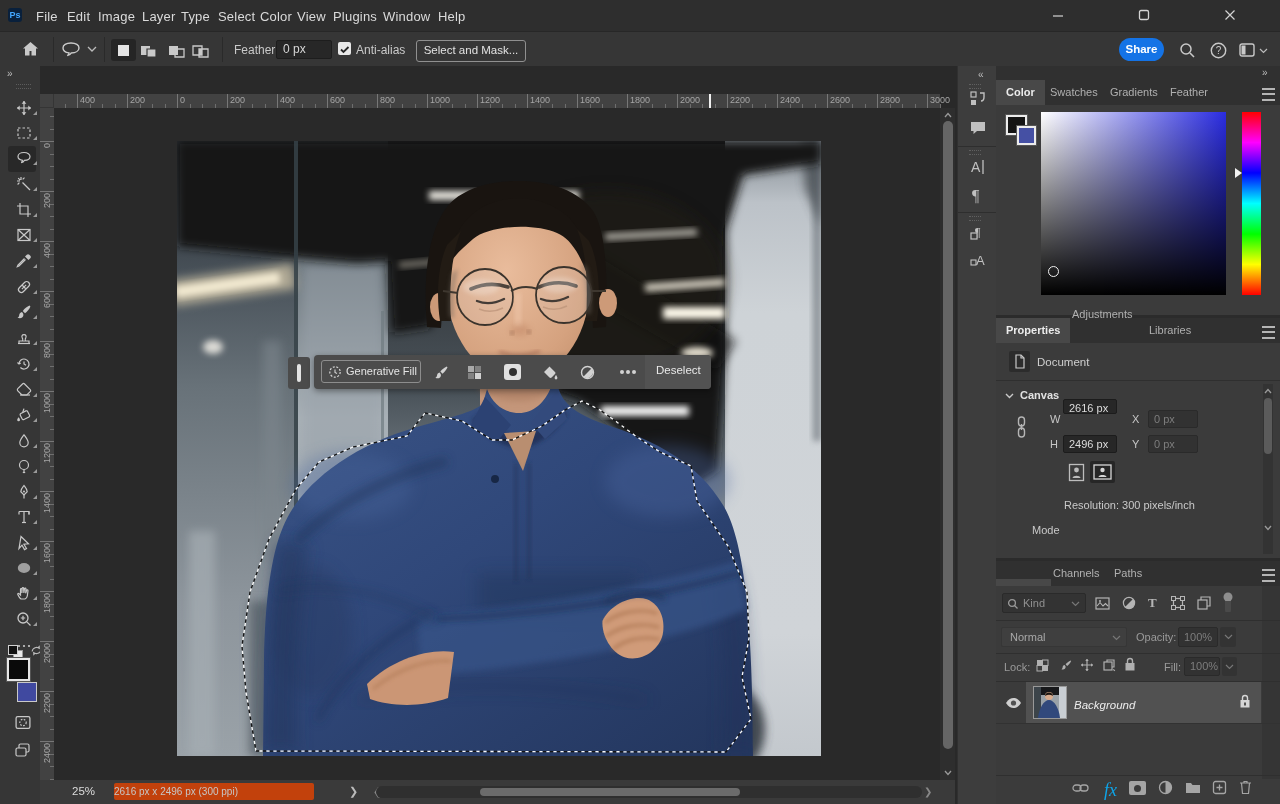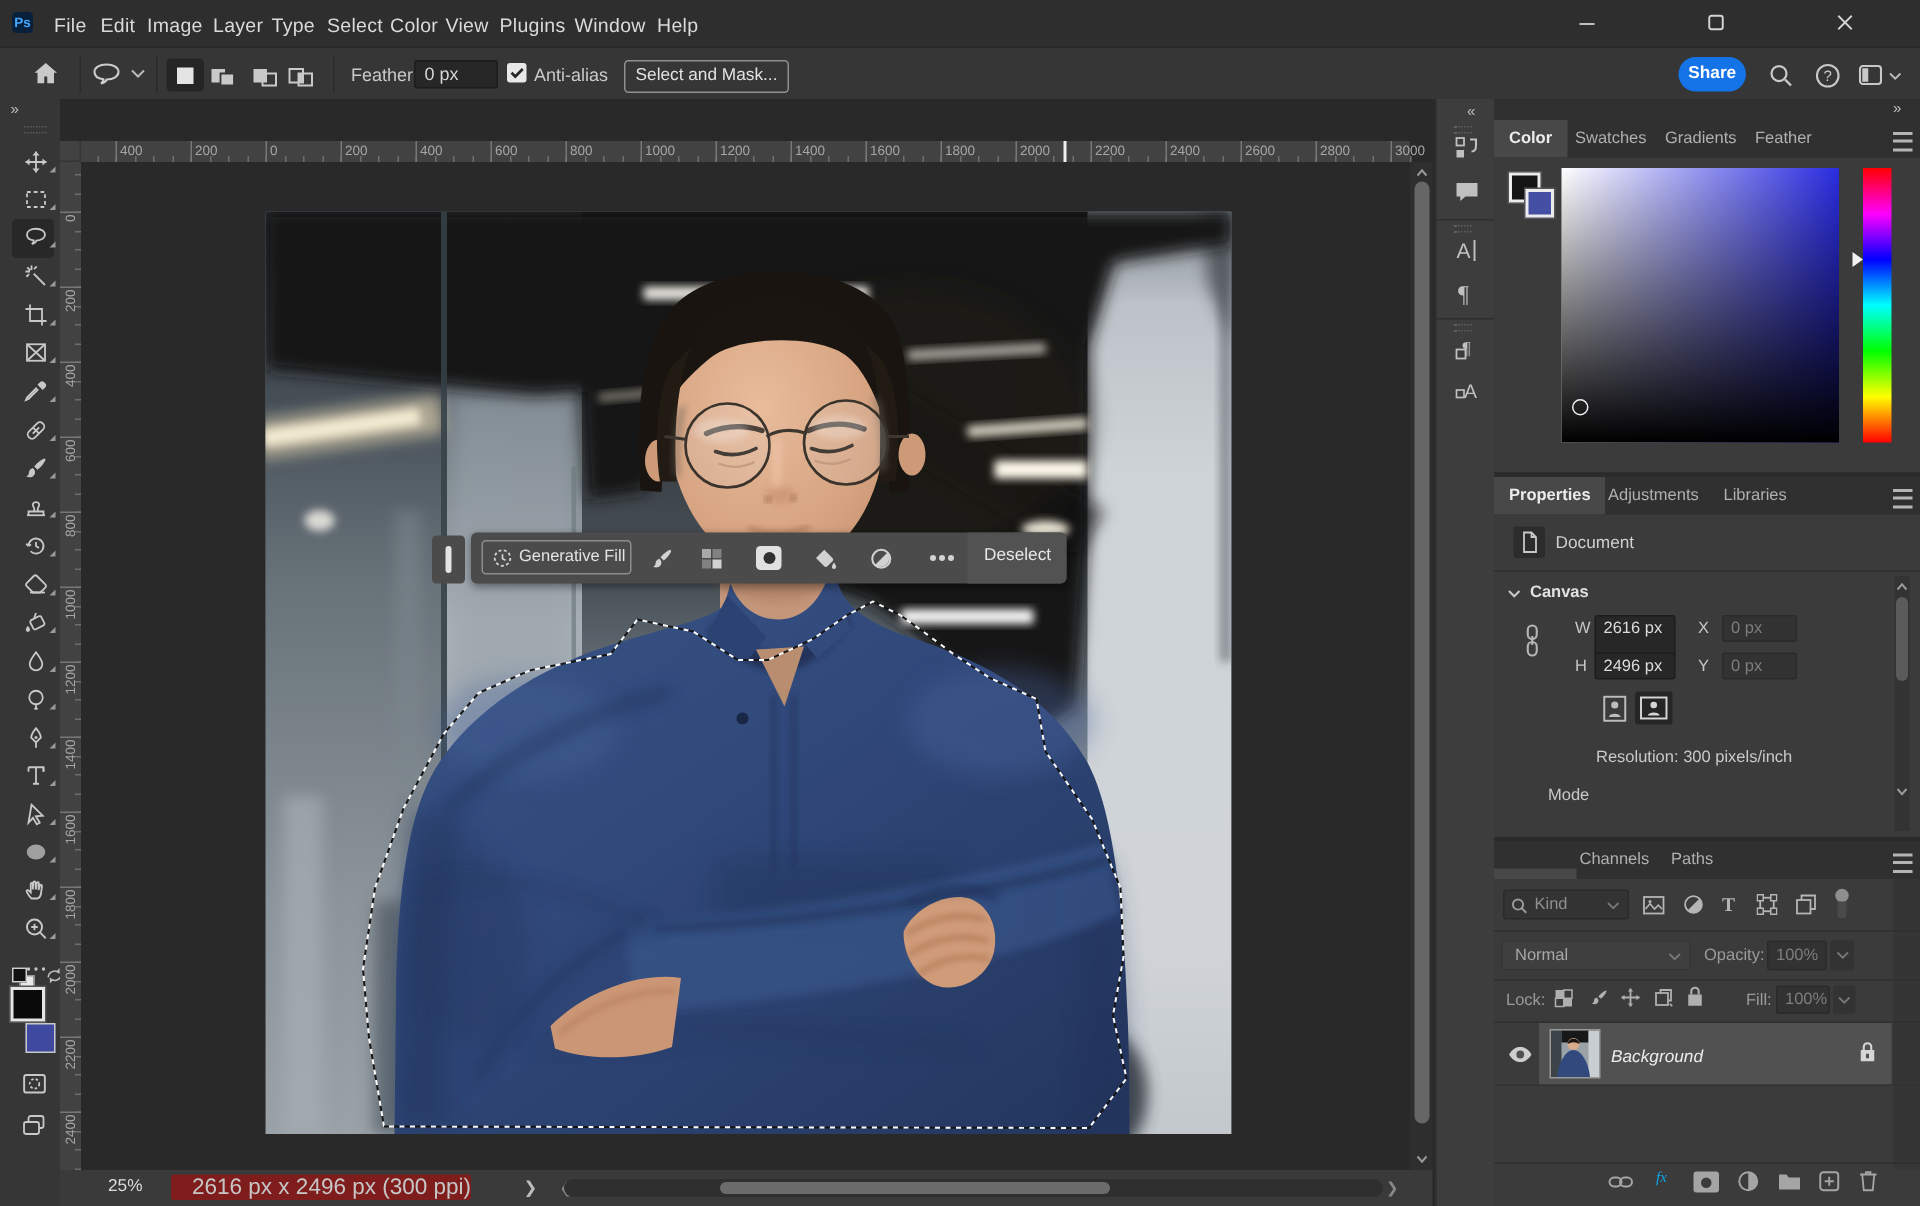--- a/index.html
+++ b/index.html
@@ -690,21 +690,21 @@
  <svg class="abs" style="left:4px;top:4px" width="8" height="6" viewBox="0 0 8 6">
         <path d="M1 5l3-3.5L7 5" fill="none" stroke="#9a9a9a" stroke-width="1.3"></path>
       </svg>
  <svg class="abs" style="left:4px;top:662px" width="8" height="6" viewBox="0 0 8 6">
         <path d="M1 1l3 3.5L7 1" fill="none" stroke="#9a9a9a" stroke-width="1.3"></path>
       </svg>
     </div>
 
   <div class="abs" id="statusbar">
     <div class="abs" style="left:32px;top:5px;font-size:11.5px;color:#dcdcdc">25%</div>
-    <div class="abs" style="left:74px;top:3px;width:200px;height:17px;background:#7f1d1d;border-radius:2px;color:#c6c6c6;font-size:15px;text-align:right;line-height:17px">2616 px x 2496 px (300 ppi)</div>
+    <div class="abs" style="left:74px;top:3px;width:200px;height:17px;background:#c2410c;border-radius:2px;color:#c6c6c6;font-size:10px;text-align:left;line-height:17px">2616 px x 2496 px (300 ppi)</div>
     <div class="abs" style="left:309px;top:5px;color:#bbb;font-size:11px">❯</div>
     <div class="abs" style="left:333px;top:6px;color:#888;font-size:10px">❮</div>
     <div class="abs" style="left:884px;top:6px;color:#888;font-size:10px">❯</div>
   </div>
   <div class="abs" id="hsb">
       <div class="thumb"></div>
     </div>
 
   <div class="abs" id="iconstrip">
       <div class="abs" style="left:0;top:80px;width:39px;height:1px;background:#2e2e2e"></div>
@@ -753,37 +753,37 @@
   background:linear-gradient(to bottom, rgba(0,0,0,0) 0%, #000 100%), linear-gradient(to right, #ffffff 0%, #2a2ce0 100%);"></div>
       <div class="abs" style="left:52px;top:200px;width:11px;height:11px;border:1.5px solid #f0f0f0;border-radius:50%;box-sizing:border-box"></div>
       <div class="abs" style="left:246px;top:46px;width:19px;height:183px;
   background:linear-gradient(to bottom,#f00 0%,#f0f 16.7%,#00f 33.3%,#0ff 50%,#0f0 66.7%,#ff0 83.3%,#f00 100%);"></div>
       <svg class="abs" style="left:238px;top:102px" width="8" height="10" viewBox="0 0 8 10">
         <path d="M1 0 L8 5 L1 10Z" fill="#f2f2f2"></path>
       </svg>
       <div class="abs" style="left:0;top:249px;width:284px;height:3px;background:#2b2b2b"></div>
       <div class="ptabrow" style="top:252px"></div>
       <div class="ptab act" style="left:0px;top:252px">Properties</div>
-      <div class="ptab" style="left:66px;top:252px">Adjustments</div>
+      <div class="ptab" style="left:66px;top:236px">Adjustments</div>
       <div class="ptab" style="left:143px;top:252px">Libraries</div>
       <div class="burger" style="left:266px;top:260px"></div>
       <div class="pbody" style="top:277px;height:215px"></div>
       <div class="abs" style="left:13px;top:285px;width:21px;height:21px;background:#2c2c2c;border-radius:2px">
 <svg width="21" height="21" viewBox="0 0 21 21">
           <path d="M7 4h5l3 3v10H7z" fill="none" stroke="#c9c9c9" stroke-width="1.2"></path>
           <path d="M12 4v3h3" fill="none" stroke="#c9c9c9" stroke-width="1.2"></path>
         </svg></div>
       <div class="plabel" style="left:41px;top:290px;color:#cfcfcf;font-size:11.5px">Document</div>
       <div class="abs" style="left:0px;top:314px;width:284px;height:1px;background:#2f2f2f"></div>
       <svg class="abs" style="left:9px;top:327px" width="9" height="6" viewBox="0 0 9 6">
         <path d="M1 1l3.5 3.5L8 1" fill="none" stroke="#c9c9c9" stroke-width="1.4"></path>
       </svg>
       <div class="plabel" style="left:24px;top:323px;color:#e2e2e2;font-weight:bold">Canvas</div>
       <div class="plabel" style="left:54px;top:347px;color:#c6c6c6">W</div>
-      <div class="fld" style="left:67px;top:344px;width:54px;height:28px;line-height:16px">2616 px</div>
+      <div class="fld" style="left:67px;top:333px;width:54px;height:15px;line-height:16px">2616 px</div>
       <div class="plabel" style="left:136px;top:347px;color:#c6c6c6">X</div>
       <div class="fld dis" style="left:152px;top:344px;width:50px;height:18px;line-height:16px">0 px</div>
       <div class="plabel" style="left:54px;top:372px;color:#c6c6c6">H</div>
       <div class="fld" style="left:67px;top:369px;width:54px;height:18px;line-height:16px">2496 px</div>
       <div class="plabel" style="left:136px;top:372px;color:#c6c6c6">Y</div>
       <div class="fld dis" style="left:152px;top:369px;width:50px;height:18px;line-height:16px">0 px</div>
       <svg class="abs" style="left:20px;top:350px" width="11" height="22" viewBox="0 0 11 22">
 <rect x="2.5" y="1" width="6" height="9" rx="3" fill="none" stroke="#b5b5b5" stroke-width="1.4"></rect>
 <rect x="2.5" y="12" width="6" height="9" rx="3" fill="none" stroke="#b5b5b5" stroke-width="1.4"></rect>
 <path d="M5.5 8v6" stroke="#b5b5b5" stroke-width="1.4"></path>
@@ -920,21 +920,21 @@
 <rect x="1.5" y="6" width="9" height="7.5" fill="#d6d6d6"></rect>
         <path d="M3.5 6V4a2.5 2.5 0 0 1 5 0v2" fill="none" stroke="#d6d6d6" stroke-width="1.4"></path>
 <rect x="5" y="8.5" width="2" height="3" fill="#515151"></rect>
       </svg>
       <div class="abs" style="left:0px;top:657px;width:284px;height:1px;background:#323232"></div>
       <div class="abs" style="left:0px;top:709px;width:284px;height:1px;background:#2f2f2f"></div>
       <svg class="abs" style="left:76px;top:717px" width="17" height="10" viewBox="0 0 17 10">
 <rect x="1" y="2" width="8" height="6" rx="3" fill="none" stroke="#a5a5a5" stroke-width="1.3"></rect>
 <rect x="8" y="2" width="8" height="6" rx="3" fill="none" stroke="#a5a5a5" stroke-width="1.3"></rect>
       </svg>
-      <div class="abs" style="left:108px;top:714px;font-size:10px;font-style:italic;color:#0ea5e9;font-family:'Liberation Serif',serif">fx</div>
+      <div class="abs" style="left:108px;top:714px;font-size:18px;font-style:italic;color:#0ea5e9;font-family:'Liberation Serif',serif">fx</div>
       <div class="abs" style="left:133px;top:715px;width:17px;height:14px;background:#a5a5a5;border-radius:2px">
         <div class="abs" style="left:5px;top:3.5px;width:7px;height:7px;background:#3b3b3b;border-radius:50%"></div>
       </div>
       <svg class="abs" style="left:162px;top:714px" width="15" height="15" viewBox="0 0 15 15">
 <circle cx="7.5" cy="7.5" r="6" fill="none" stroke="#a5a5a5" stroke-width="1.3"></circle>
         <path d="M7.5 1.5a6 6 0 0 1 0 12z" fill="#a5a5a5"></path>
       </svg>
       <svg class="abs" style="left:189px;top:715px" width="16" height="13" viewBox="0 0 16 13">
 <path d="M1 2h5l1.5 2H15v8H1z" fill="#a5a5a5"></path>
       </svg>

